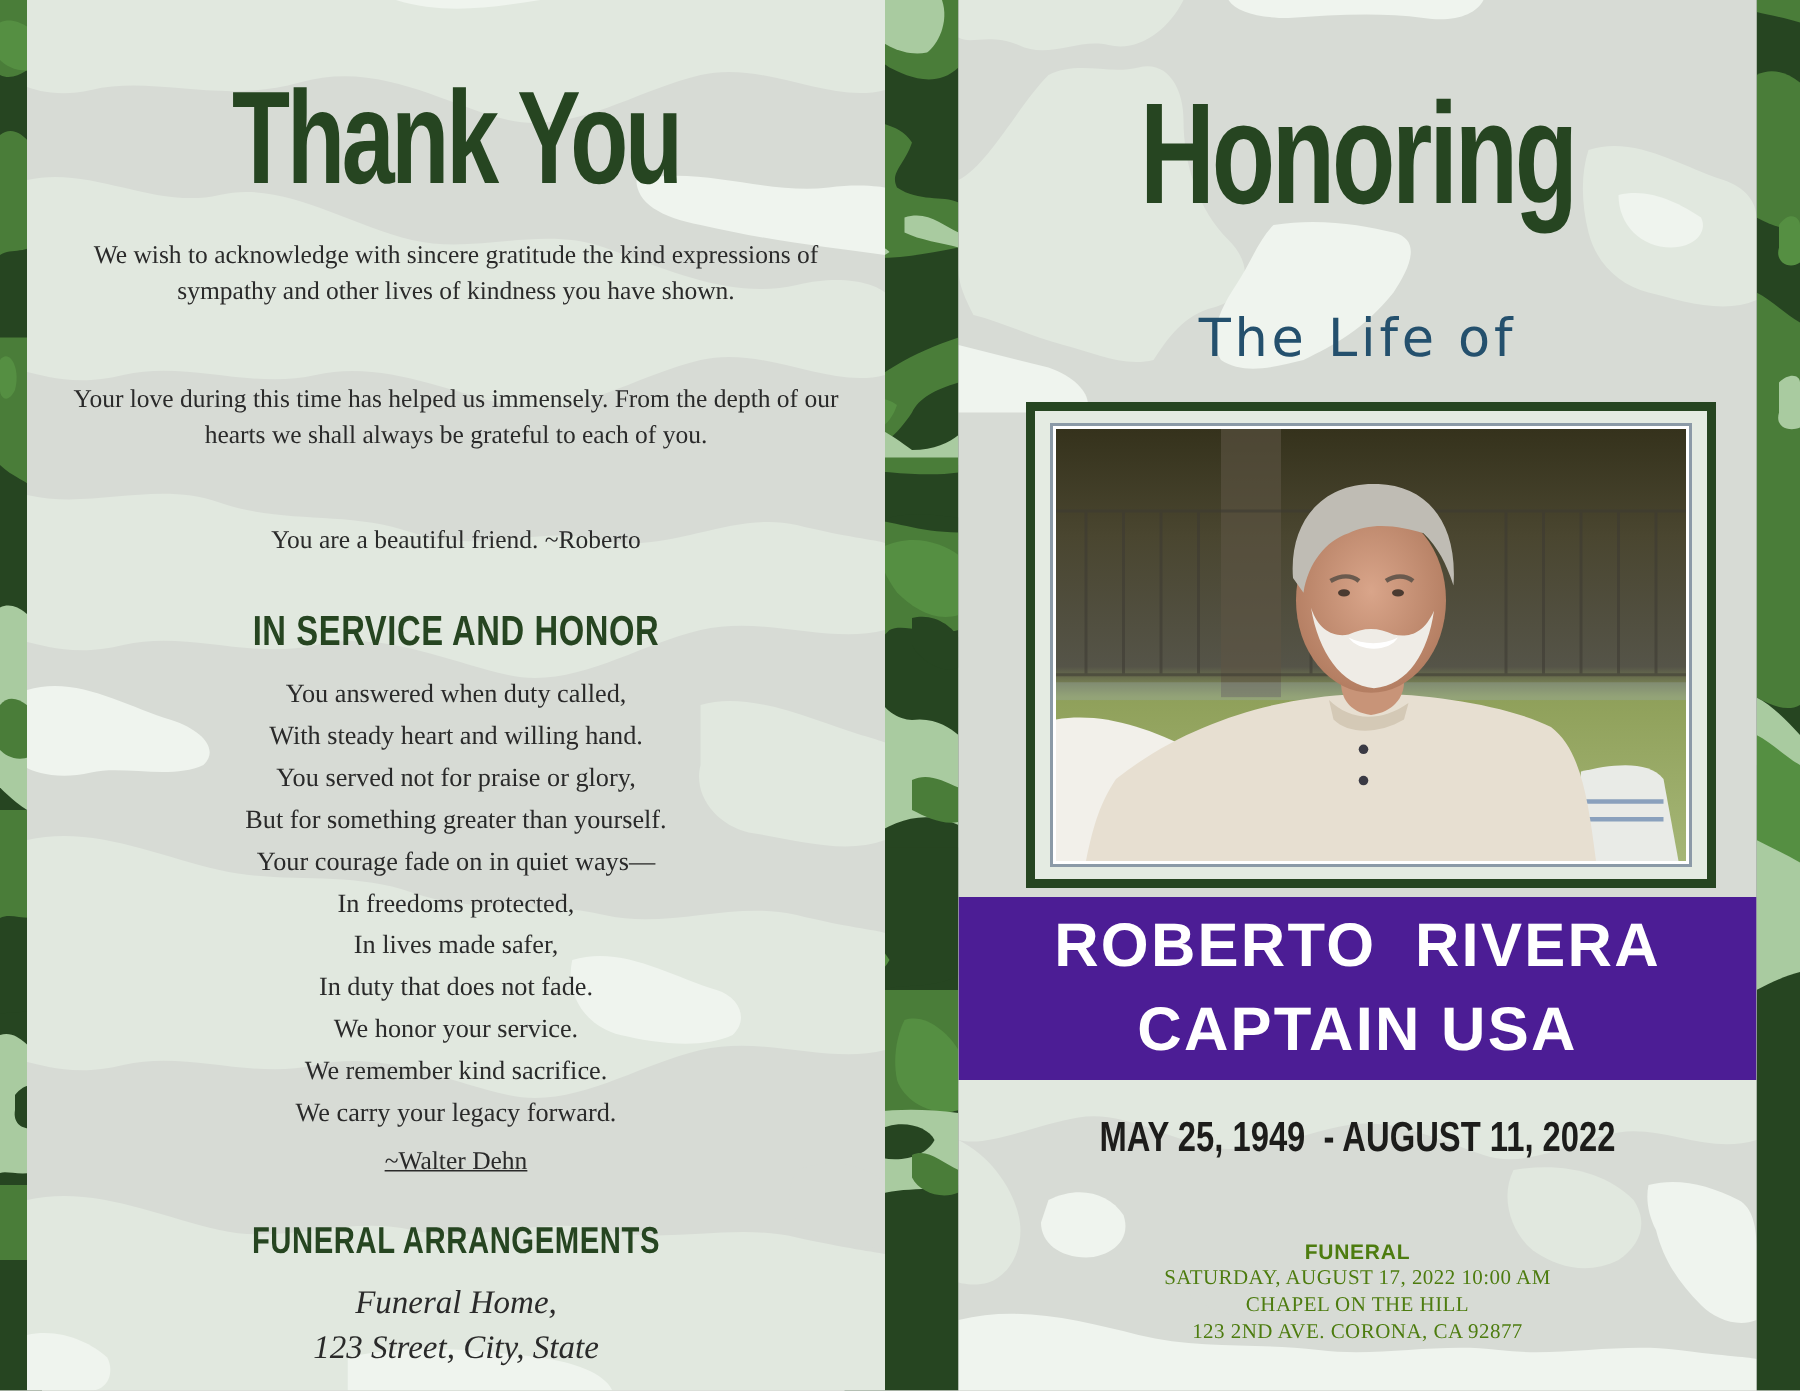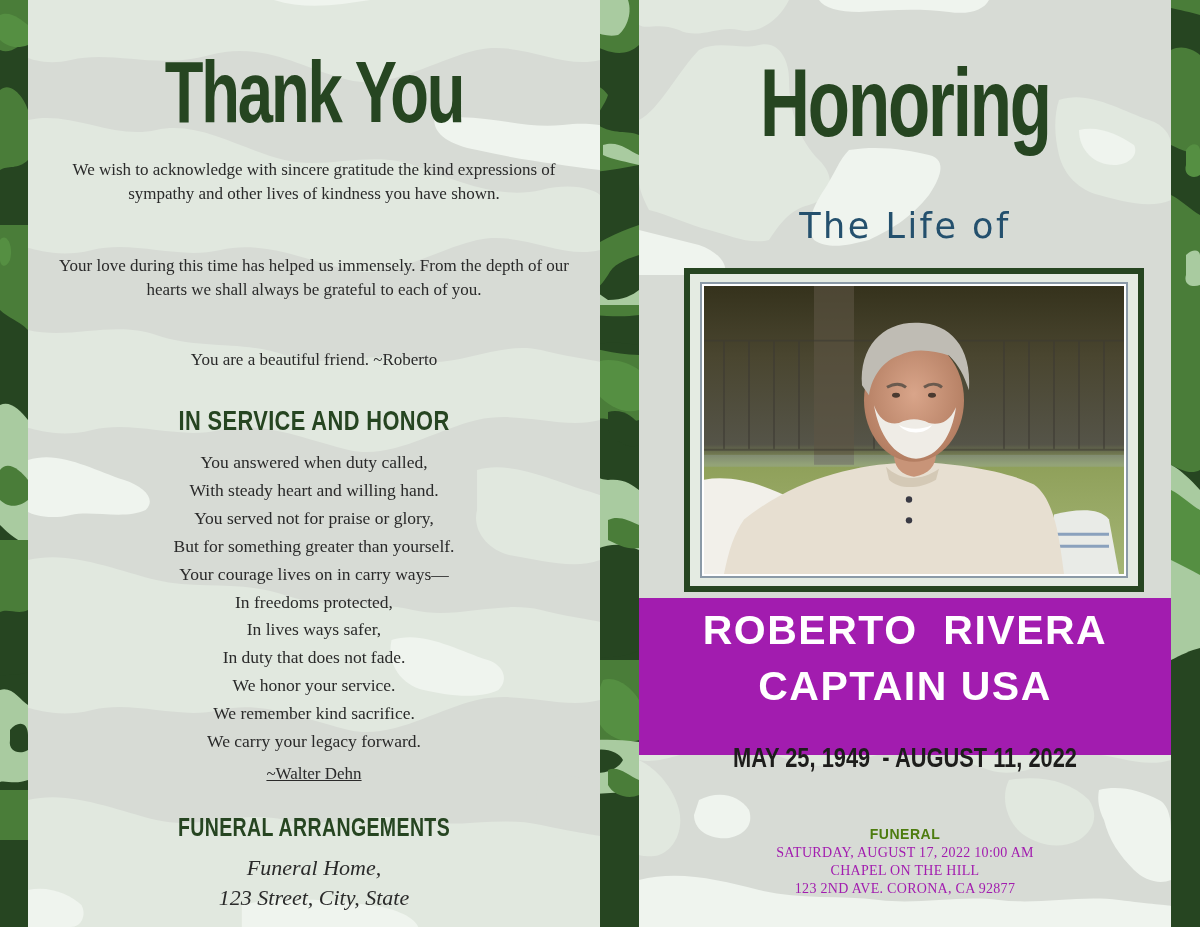--- a/index.html
+++ b/index.html
@@ -8,21 +8,21 @@
 
   .camo-strip { position: absolute; top: 0; height: 927px; overflow: hidden; background: #264521; }
   .camo-strip svg { display: block; width: 100%; height: 100%; }
   #strip-left { left: 0; width: 28px; }
   #strip-mid { left: 563px; width: 76px; }
   #strip-right { left: 1171px; width: 29px; }
 
   .panel { position: absolute; top: 0; height: 927px; overflow: hidden; background: #d7dbd5; }
   .panel .bg { position: absolute; inset: 0; }
   .panel .bg svg { width: 100%; height: 100%; display: block; }
-  #panel-left { left: 28px; width: 572px; }
+  #panel-left { left: 18px; width: 572px; }
   #panel-right { left: 639px; width: 532px; }
 
   .abs { position: absolute; left: 0; right: 0; text-align: center; }
 
   .display {
     font-family: "Liberation Sans", sans-serif;
     font-weight: 700;
     color: #264521;
     letter-spacing: -3px;
     transform: scaleX(0.72);
@@ -80,22 +80,22 @@
     padding: 2px;
   }
   #photo {
     width: 100%; height: 100%;
     position: relative; overflow: hidden;
     background: linear-gradient(180deg, #3d3a22 0%, #4b4a30 30%, #5a5b47 55%, #8c9a55 62%, #a8b675 72%, #96a866 100%);
   }
   #photo svg { position: absolute; inset: 0; width: 100%; height: 100%; }
 
   #name-banner {
-    position: absolute; left: 0; right: 0; top: 598px; height: 157px;
-    background: #a21caf;
+    position: absolute; left: 0; right: 0; top: 598px; height: 122px;
+    background: #4c1d95;
     text-align: center;
     color: #ffffff;
     font-family: "Liberation Sans", sans-serif;
     font-weight: 700;
     font-size: 41px;
     line-height: 56px;
     letter-spacing: 1.5px;
     padding-top: 4px;
   }
   #name-banner .line { display: block; white-space: pre; }
@@ -118,21 +118,21 @@
     font-weight: 700;
     font-size: 14px;
     letter-spacing: 0.5px;
     color: #4d7c0f;
   }
   #service-details {
     top: 844px;
     font-family: "Liberation Serif", serif;
     font-size: 14px;
     line-height: 18px;
-    color: #a21caf;
+    color: #4d7c0f;
     letter-spacing: 0.3px;
   }
   #service-details .line { display: block; }
 </style>
 </head>
 <body>
 
 <div id="strip-left" class="camo-strip">
   <svg viewBox="0 0 28 927" preserveAspectRatio="none">
     <rect width="28" height="927" fill="#264521"></rect>
@@ -219,23 +219,23 @@
   <div id="ack-para" class="abs body-text">We wish to acknowledge with sincere gratitude the kind expressions of sympathy and  other lives of kindness you have shown.</div>
   <div id="friend-line" class="abs body-text">You are a beautiful friend. ~Roberto</div>
   <div id="love-para" class="abs body-text">Your love during this time has helped us immensely. From the depth of our hearts we shall always be grateful to each of you.</div>
 
   <div id="service-head" class="abs section-head">IN SERVICE AND HONOR</div>
   <div id="poem" class="abs body-text">
     <span class="line">You answered when duty called,</span>
     <span class="line">With steady heart and willing hand.</span>
     <span class="line">You served not for praise or glory,</span>
     <span class="line">But for something greater than yourself.</span>
-    <span class="line">Your courage lives on in carry ways—</span>
+    <span class="line">Your courage fade on in quiet ways—</span>
     <span class="line">In freedoms protected,</span>
-    <span class="line">In lives ways safer,</span>
+    <span class="line">In lives made safer,</span>
     <span class="line">In duty that does not fade.</span>
     <span class="line">We honor your service.</span>
     <span class="line">We remember kind sacrifice.</span>
     <span class="line">We carry your legacy forward.</span>
   </div>
   <div id="poem-author" class="abs body-text">~Walter Dehn</div>
 
   <div id="arrangements-head" class="abs section-head">FUNERAL ARRANGEMENTS</div>
   <div id="funeral-home" class="abs body-text">
     <span class="line">Funeral Home,</span>

